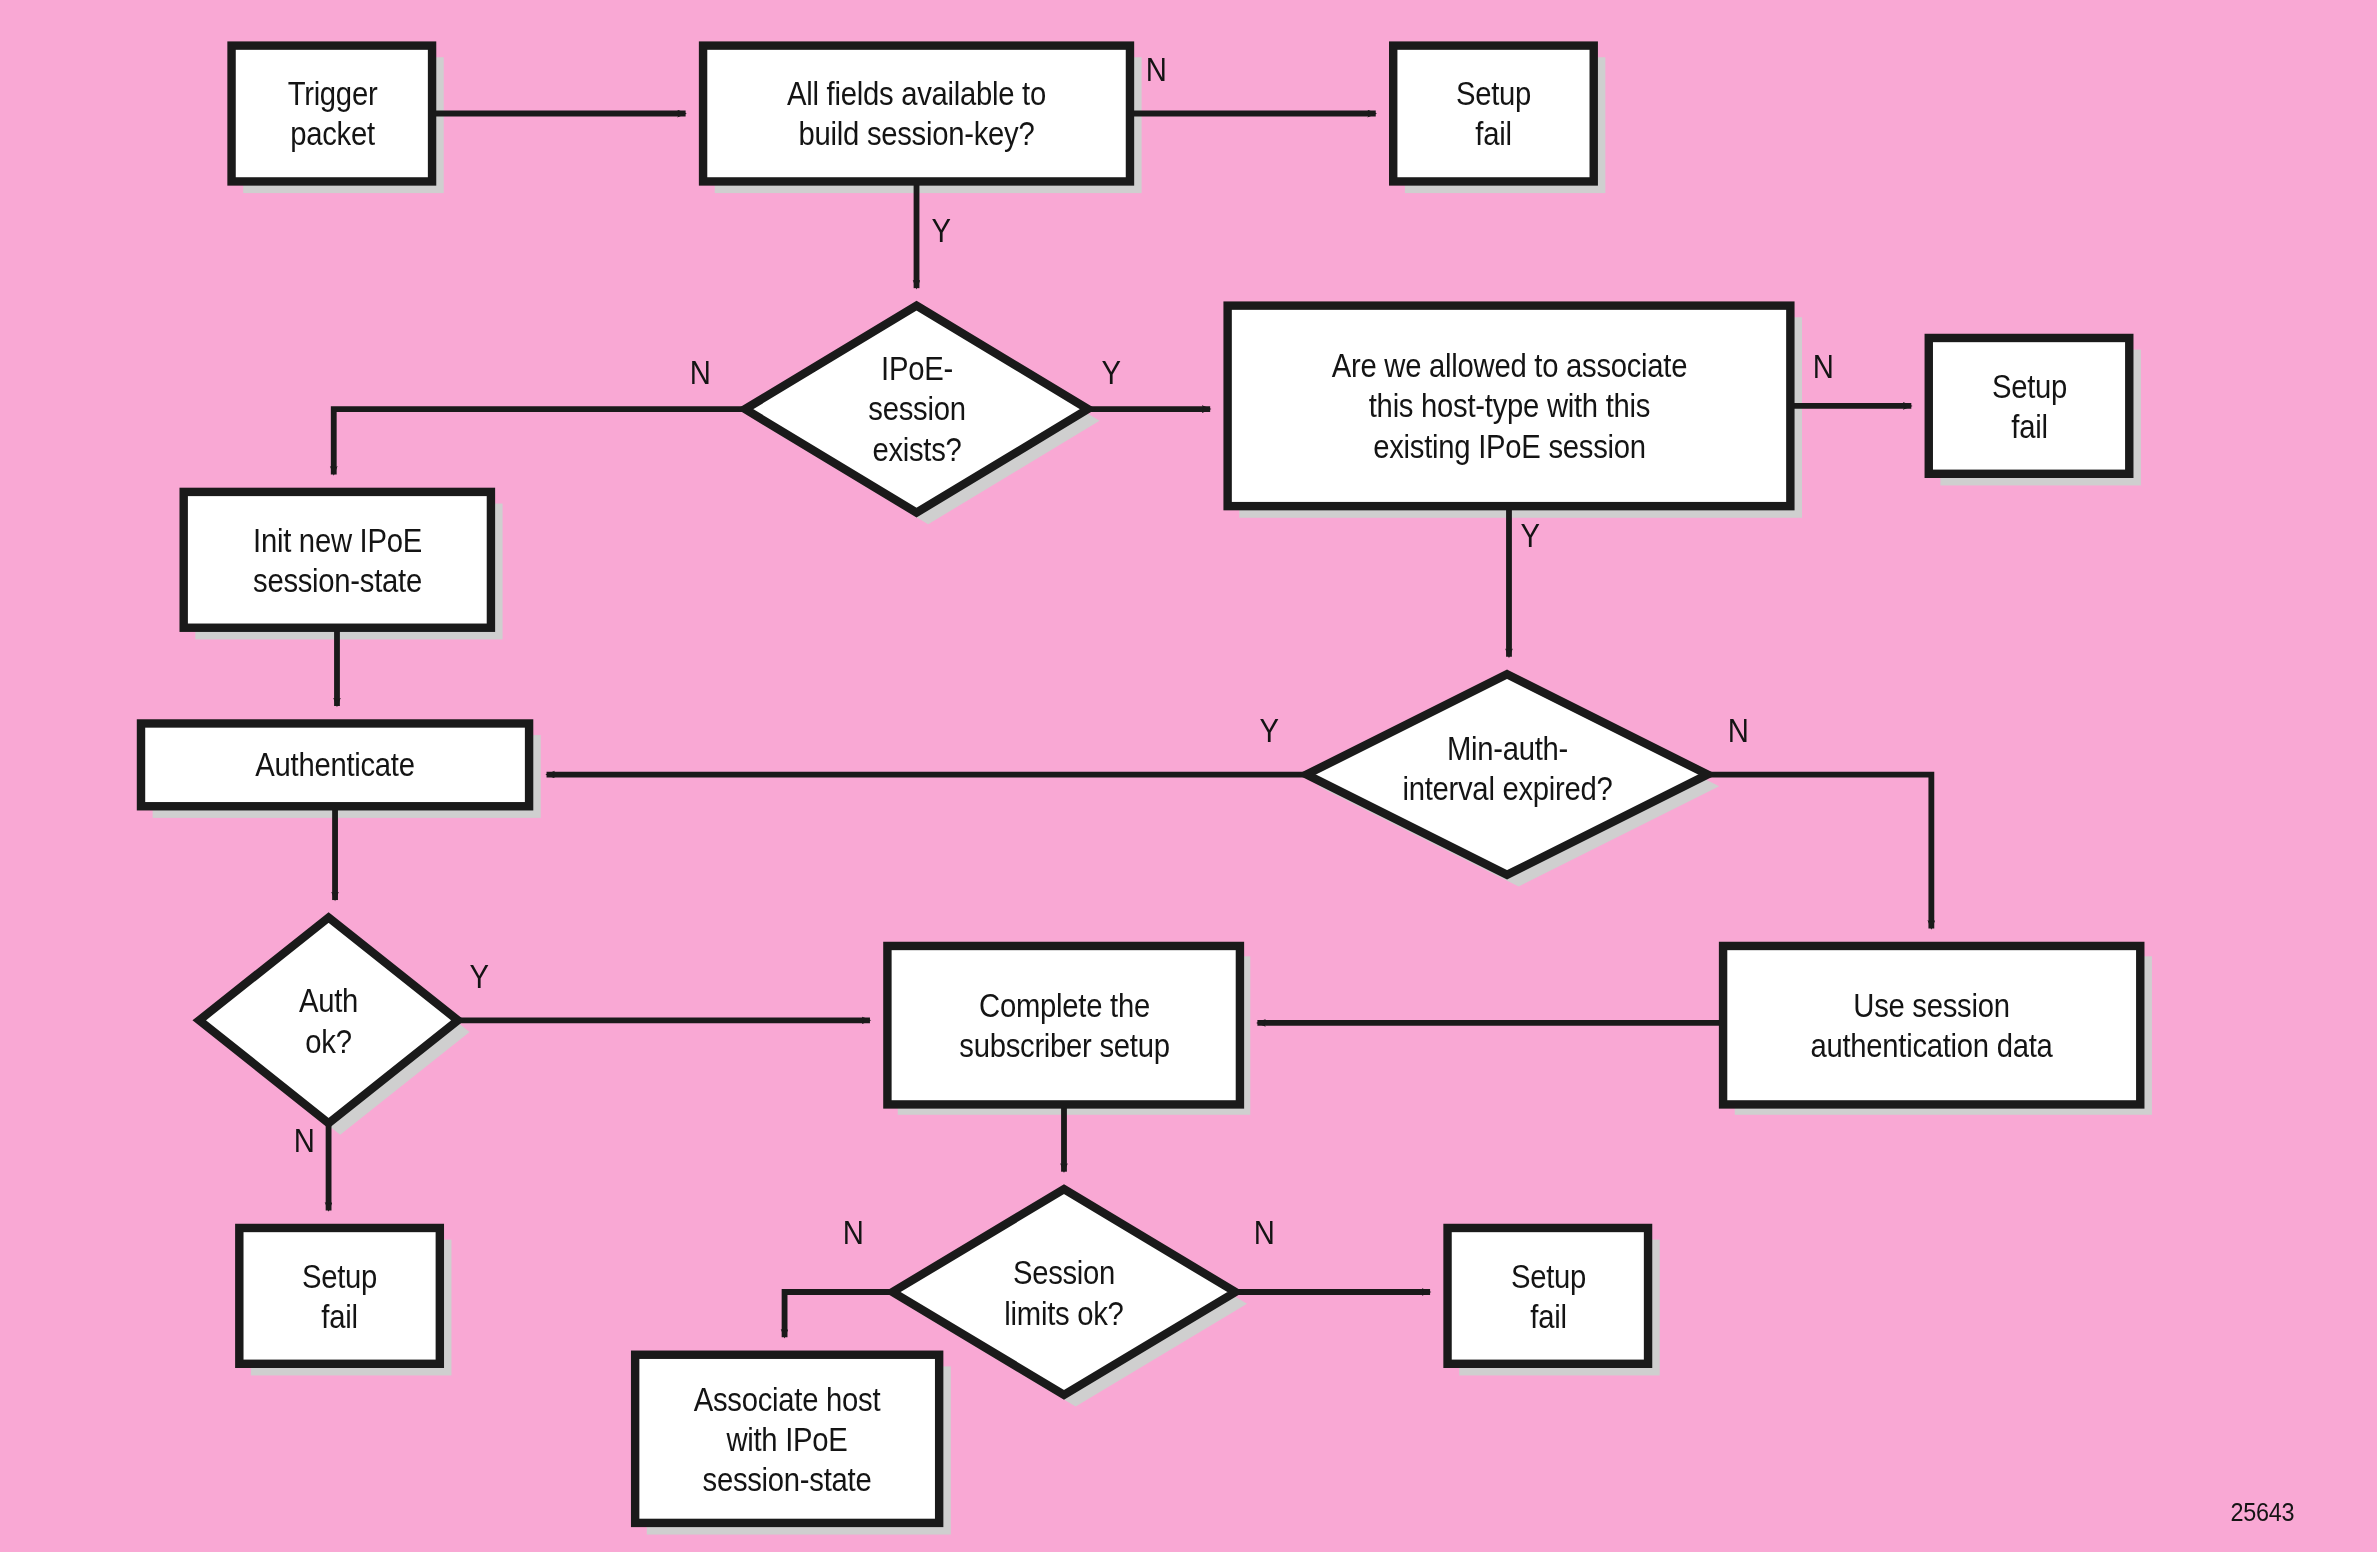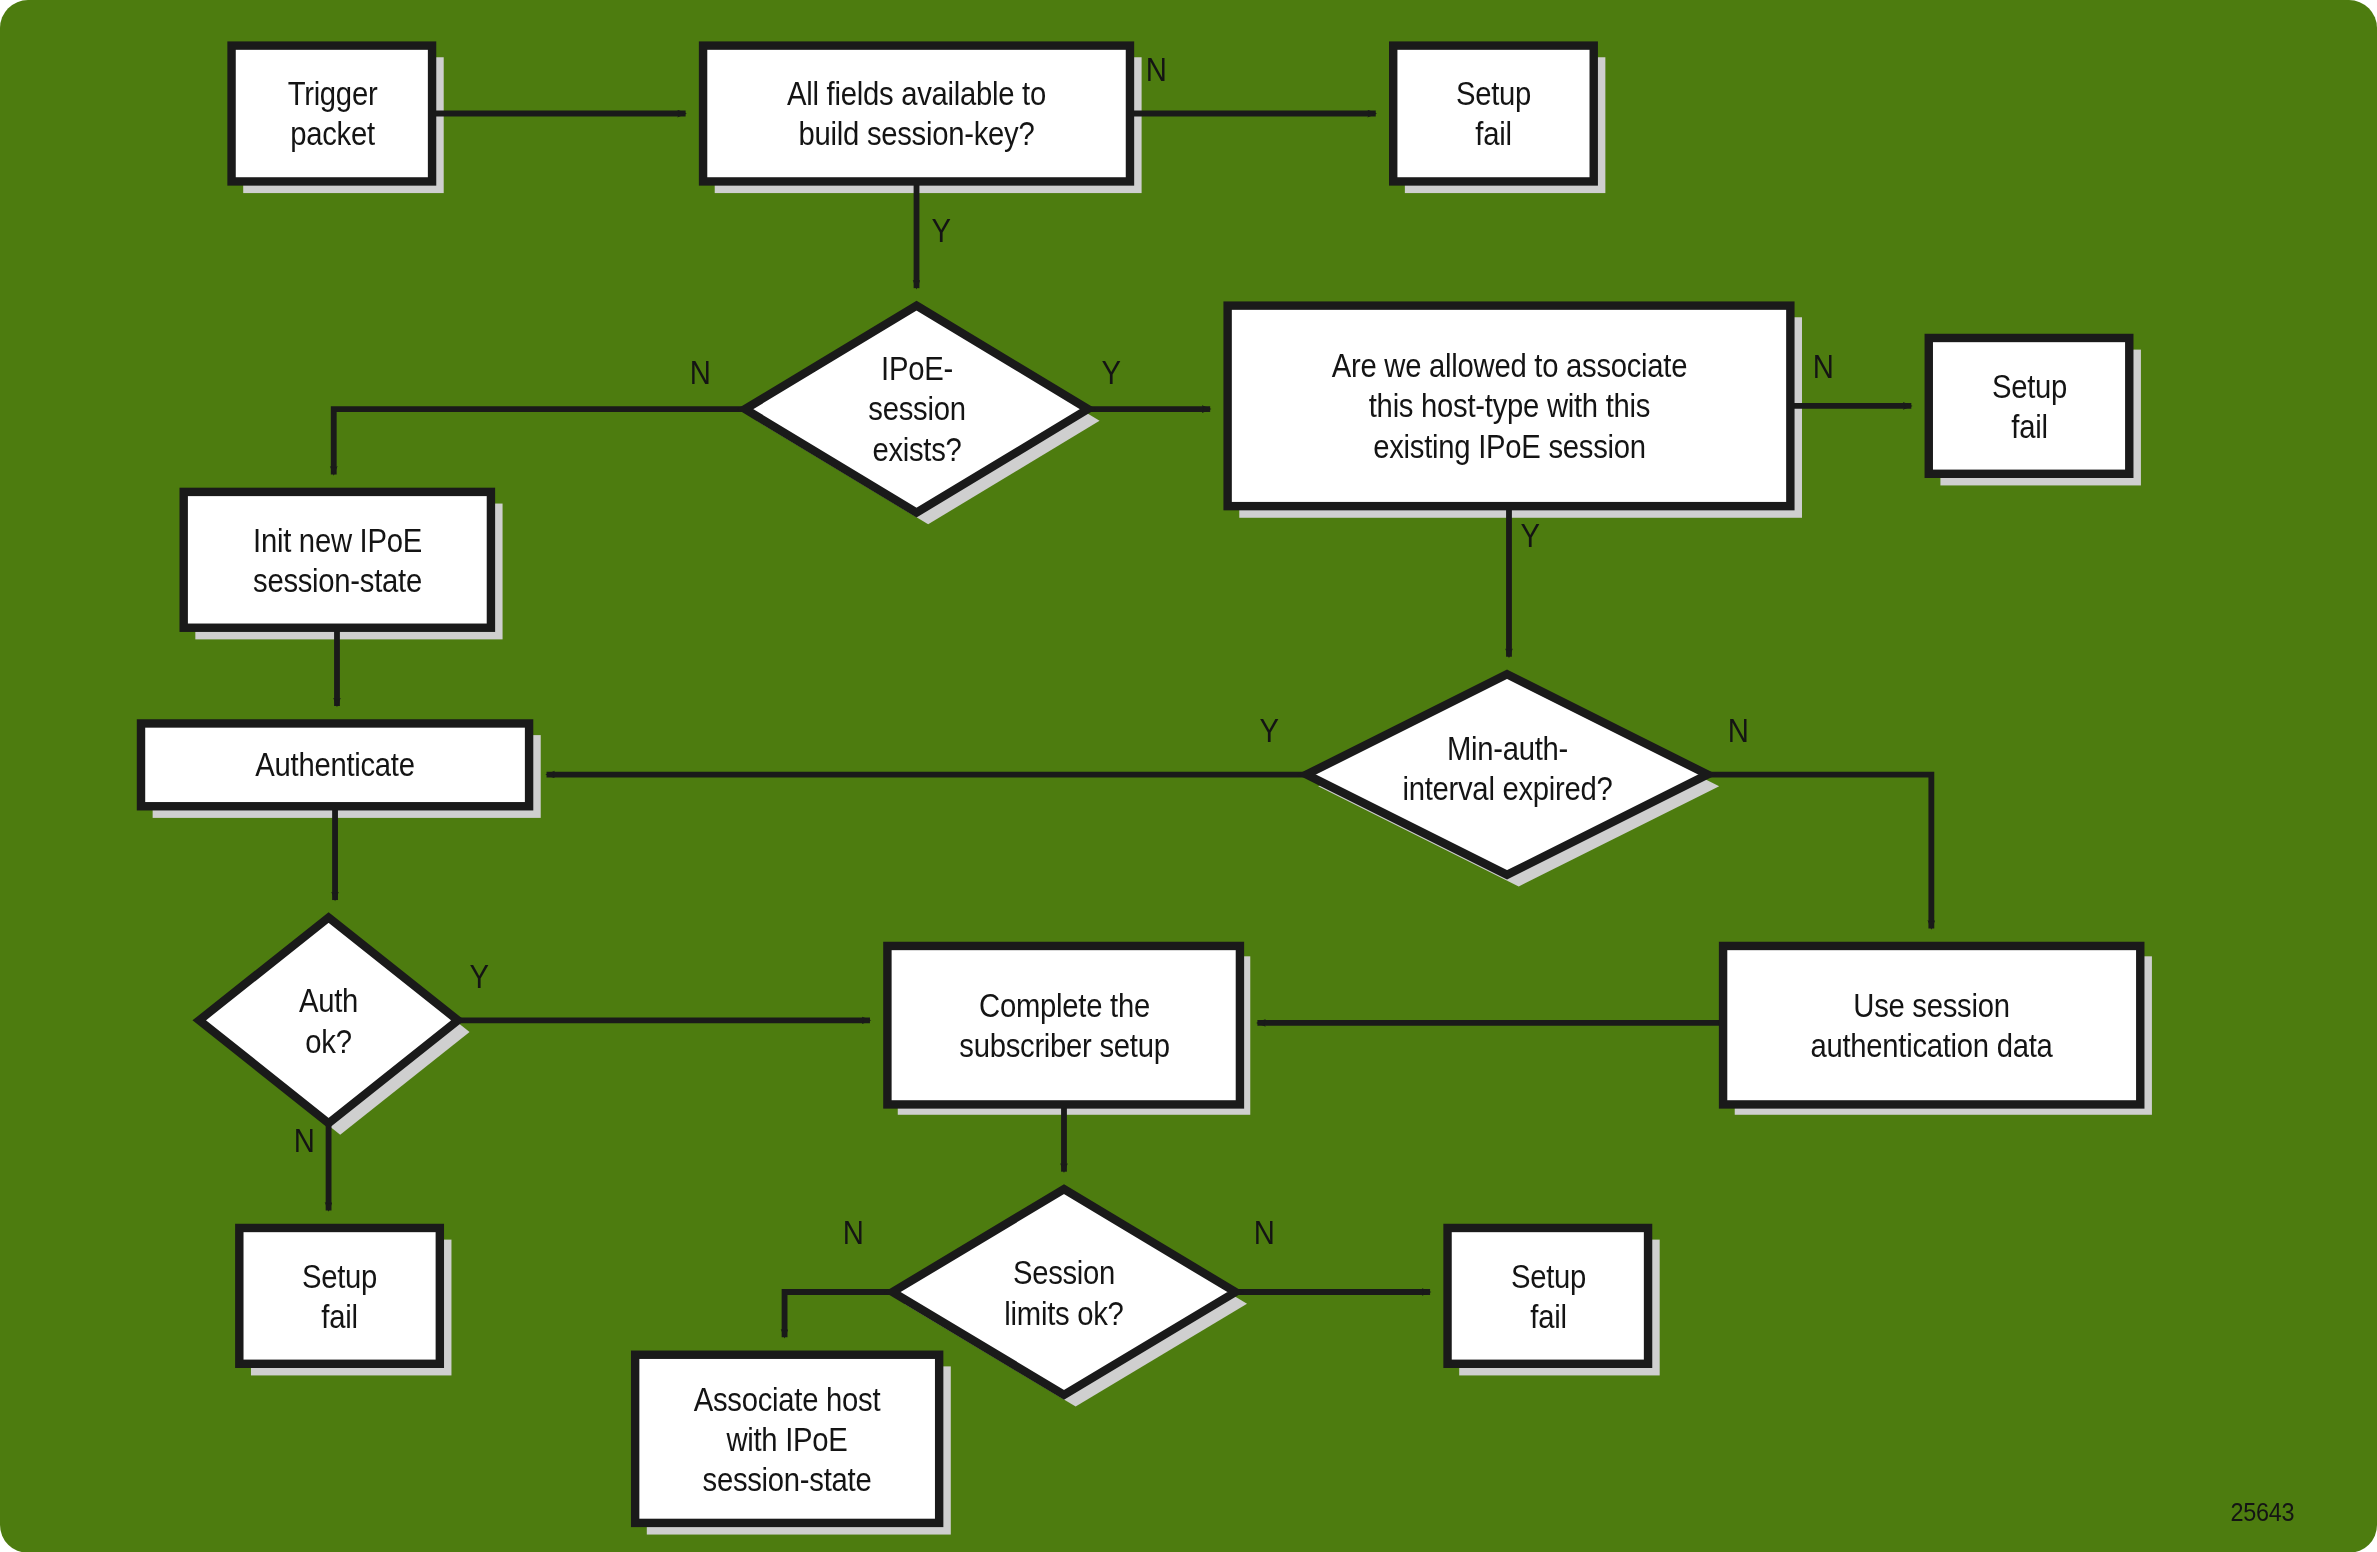--- a/index.html
+++ b/index.html
@@ -7,23 +7,22 @@
     padding: 0;
     background: #ffffff;
   }
   body {
     font-family: "Liberation Sans", sans-serif;
   }
   #canvas {
     position: relative;
     width: 2377px;
     height: 1553px;
-    background: #4d7c0f;
+    background: #f9a8d4;
     overflow: hidden;
-    border-radius: 28px;
   }
   #flow-svg {
     position: absolute;
     left: 0;
     top: 0;
     width: 2377px;
     height: 1553px;
   }
   .node-text {
     position: absolute;

